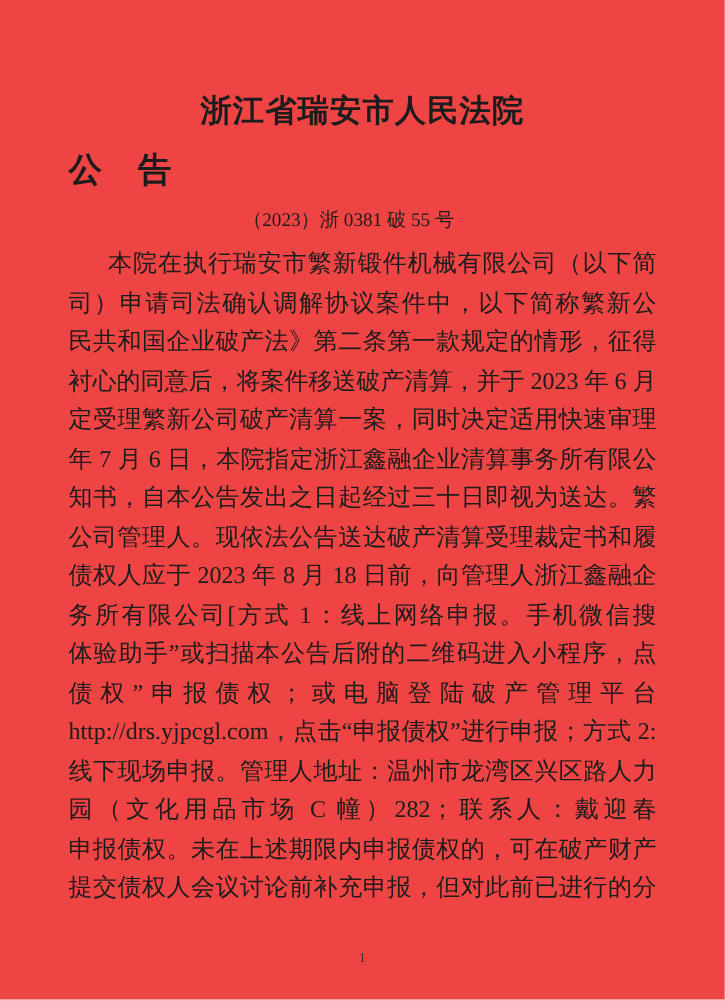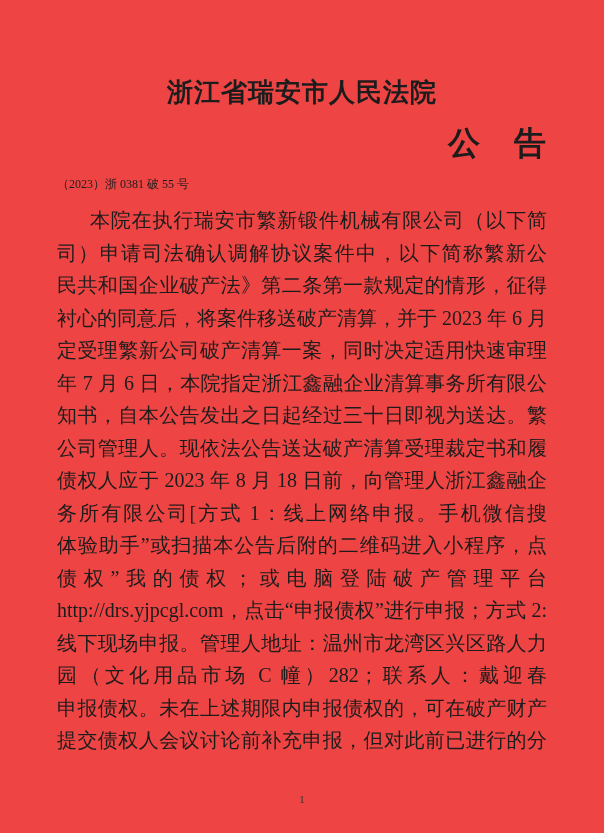--- a/index.html
+++ b/index.html
@@ -20,31 +20,31 @@
   .doc-title {
     margin-top: 76px;
     text-align: center;
     font-size: 26px;
     font-weight: bold;
     letter-spacing: 1px;
     line-height: 34px;
   }
   .doc-subtitle {
     margin-top: 16px;
-    text-align: right;
-    font-size: 32px;
+    text-align: left;
+    font-size: 28px;
     font-weight: bold;
     letter-spacing: 1px;
     line-height: 34px;
   }
   .case-number {
     margin-top: 13px;
-    text-align: left;
+    text-align: center;
     padding-right: 23px;
-    font-size: 12px;
+    font-size: 16px;
     line-height: 22px;
   }
   .body-text {
     margin-top: 9px;
   }
   .line {
     font-size: 20px;
     height: 32.5px;
     line-height: 32.5px;
     overflow: hidden;
@@ -78,21 +78,21 @@
       <div class="line">司）申请司法确认调解协议案件中，以下简称繁新公《中华人</div>
       <div class="line">民共和国企业破产法》第二条第一款规定的情形，征得债权人陈</div>
       <div class="line">衬心的同意后，将案件移送破产清算，并于 2023 年 6 月 29 日裁</div>
       <div class="line">定受理繁新公司破产清算一案，同时决定适用快速审理方式。2023</div>
       <div class="line">年 7 月 6 日，本院指定浙江鑫融企业清算事务所有限公司为繁新</div>
       <div class="line">知书，自本公告发出之日起经过三十日即视为送达。繁新公司的</div>
       <div class="line">公司管理人。现依法公告送达破产清算受理裁定书和履行义务通</div>
       <div class="line">债权人应于 2023 年 8 月 18 日前，向管理人浙江鑫融企业清算事</div>
       <div class="line">务所有限公司[方式 1：线上网络申报。手机微信搜索“阳光司法</div>
       <div class="line">体验助手”或扫描本公告后附的二维码进入小程序，点击“申报</div>
-      <div class="line">债权”我的债权；或电脑登陆破产管理平台</div>
+      <div class="line">债权”申报债权；或电脑登陆破产管理平台</div>
       <div class="line">http://drs.yjpcgl.com，点击“申报债权”进行申报；方式 2:</div>
       <div class="line">线下现场申报。管理人地址：温州市龙湾区兴区路人力资源产业</div>
       <div class="line">园（文化用品市场 C 幢）282；联系人：戴迎春（15355871961）]</div>
       <div class="line">申报债权。未在上述期限内申报债权的，可在破产财产分配方案</div>
       <div class="line">提交债权人会议讨论前补充申报，但对此前已进行的分配无权要</div>
     </div>
   </div>
   <div class="page-number">1</div>
 </div>
 

